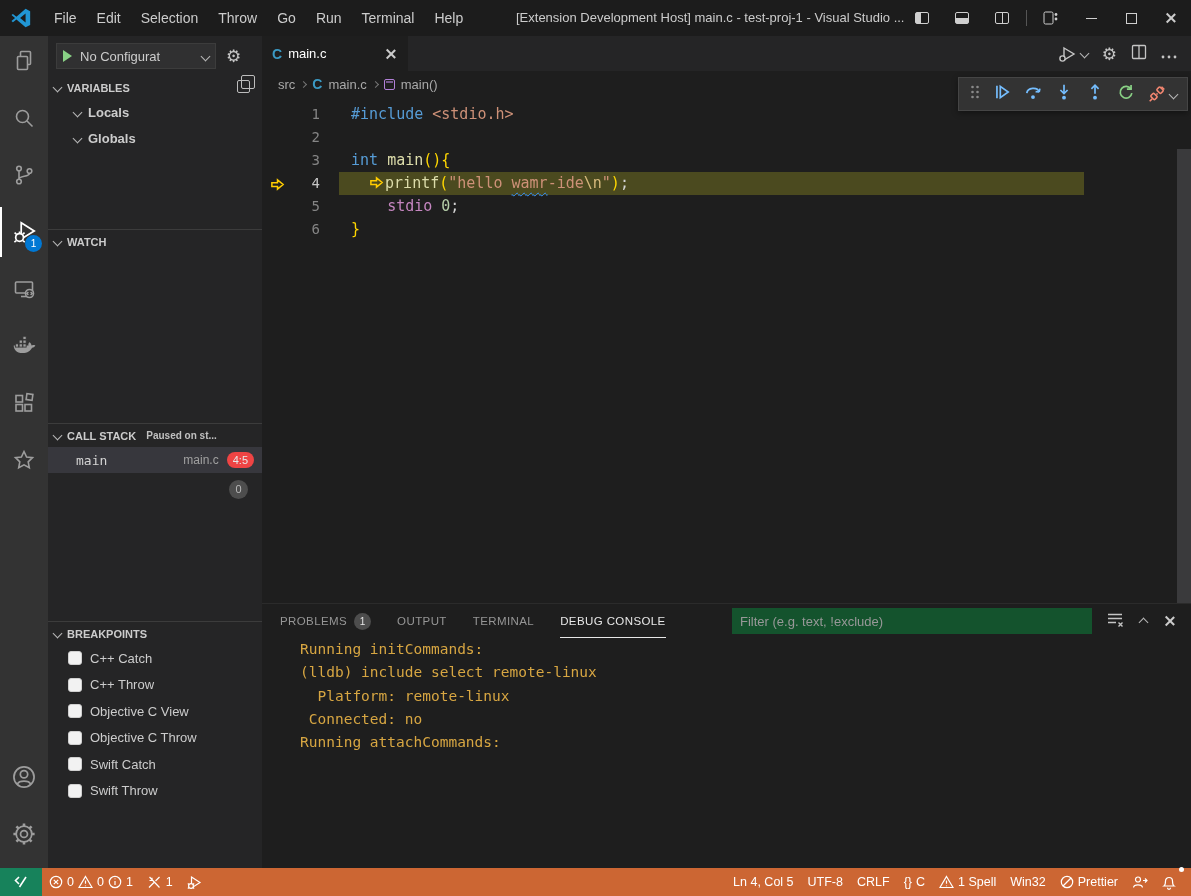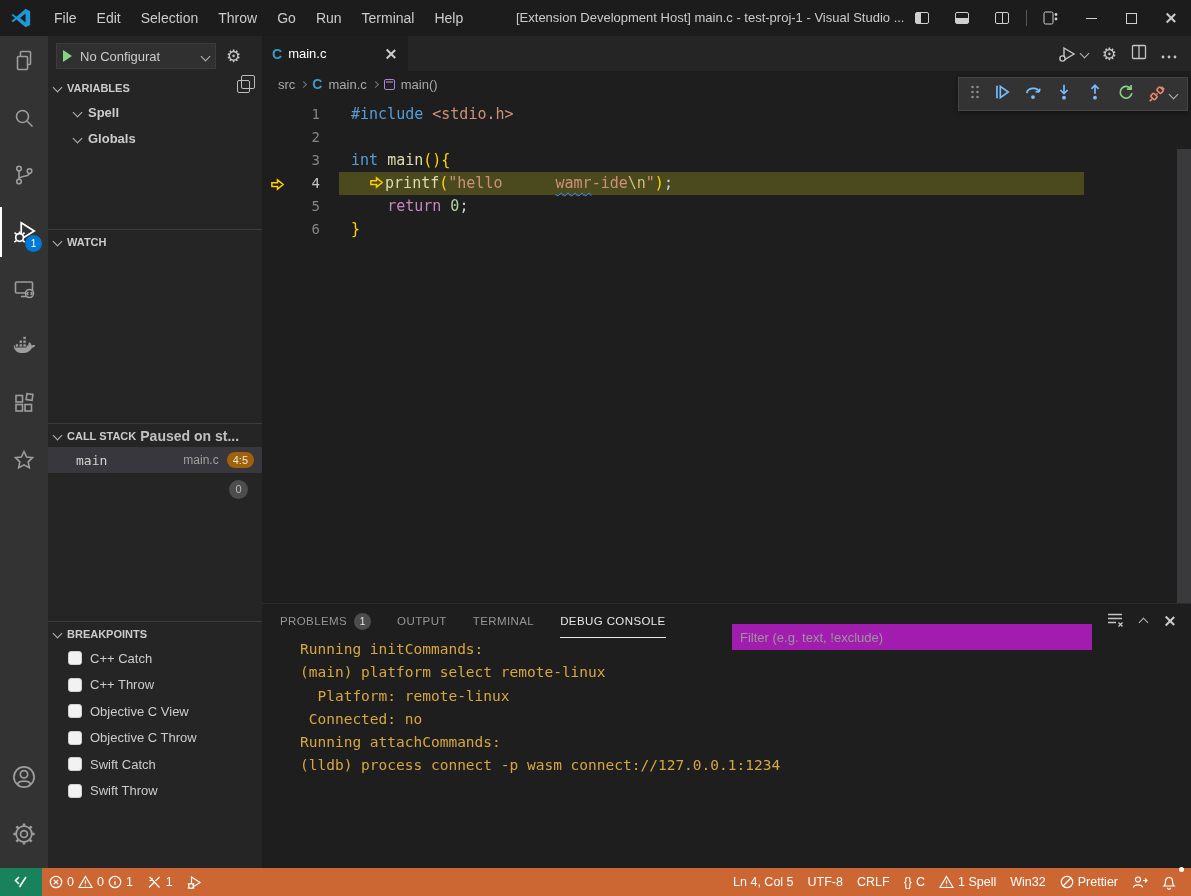--- a/index.html
+++ b/index.html
@@ -42,25 +42,25 @@
   .chev.down { transform:rotate(45deg); }
   .chev.right { transform:rotate(-45deg); }
   .gear-glyph { color:#c5c5c5; font-size:17px; font-family:"DejaVu Sans", sans-serif; }
   .section-header { height:23px; display:flex; align-items:center; padding-left:6px; font-size:11px; font-weight:bold; color:#cccccc; position:relative; }
   .section-header .chev { margin-right:6px; }
   .sb-row { height:26px; display:flex; align-items:center; padding-left:26px; color:#cccccc; }
   .sb-row .chev { margin-right:7px; }
   .sb-row.selected { background:#0a5dab; color:#ffffff; }
   .sb-row.selected .chev { border-color:#fff; }
   .divider { height:1px; background:#3c3c3c; }
-  #callstack-status { font-size:14px; font-weight:bold; color:#c0c0c0; margin-left:4px; }
+  #callstack-status { font-size:10px; font-weight:bold; color:#c0c0c0; margin-left:10px; }
   #frame-row { height:26px; background:#37373d; display:flex; align-items:center; padding:0 8px 0 28px; }
   #frame-fn { font-family:"DejaVu Sans Mono", monospace; font-size:13px; color:#d4d4d4; }
   #frame-file { margin-left:auto; color:#a0a0a0; font-size:12px; margin-right:8px; }
-  .badge-pill { background:#a16207; color:#e8e8e8; font-size:11px; border-radius:9px; padding:2px 6px; }
+  .badge-pill { background:#ef4444; color:#e8e8e8; font-size:11px; border-radius:9px; padding:2px 6px; }
   #session-badge { position:absolute; right:14px; top:56px; width:19px; height:19px; border-radius:50%;
     background:#4d4d4d; color:#b9b9b9; font-size:11px; text-align:center; line-height:19px; }
   .bp-row { height:26.5px; display:flex; align-items:center; padding-left:20px; }
   .bp-check { width:14px; height:14px; background:#f2f2f2; border:1px solid #cfcfcf; border-radius:3px; margin-right:8px; }
   .copy-icon { position:absolute; right:12px; top:4px; width:13px; height:13px; border:1.3px solid #bdbdbd; border-radius:2px; }
   .copy-icon::before { content:""; position:absolute; left:3px; top:-6px; width:12px; height:12px; border:1.3px solid #bdbdbd; border-radius:2px; }
 
   
   #editor { position:absolute; left:262px; top:36px; width:929px; height:567px; background:#1e1e1e; }
   #tabbar { height:35px; background:#252526; display:flex; }
@@ -80,34 +80,34 @@
   .code-line { height:23px; line-height:23px; position:relative; white-space:pre; }
   .code-line .ln { position:absolute; left:30px; width:28px; text-align:right; color:#858585; font-size:14px; }
   .code-line.current .ln { color:#c6c6c6; }
   .code-line .src { position:absolute; left:89px; }
   .code-line.current .hl { position:absolute; left:77px; top:0; width:745px; height:23px; background:#4b4a1f; }
   .cur-arrow { position:absolute; left:8px; top:4px; }
   .inline-arrow { display:inline-block; vertical-align:-2px; margin-right:1px; }
   .tok-kw  { color:#569cd6; } .tok-kw2 { color:#c586c0; } .tok-fn { color:#dcdcaa; }
   .tok-str { color:#ce9178; } .tok-esc { color:#d7ba7d; } .tok-num { color:#b5cea8; }
   .tok-brk { color:#ffd700; } .tok-pl  { color:#d4d4d4; }
-  .tok-sp  { text-decoration:underline wavy #3794ff 1px; text-underline-offset:4px; text-decoration-skip-ink:none;margin-left:44px; }
+  .tok-sp  { text-decoration:underline wavy #3794ff 1px; text-underline-offset:4px; text-decoration-skip-ink:none; }
   #debug-float-toolbar { position:absolute; left:696px; top:41px; width:230px; height:34px; background:#333333;
     border:1px solid #454545; box-shadow:0 2px 6px rgba(0,0,0,.4); display:flex; align-items:center; justify-content:space-around; padding:0 4px; z-index:5; }
   #editor-scrollbar { position:absolute; right:0; top:77px; bottom:0; width:14px; }
   #scroll-slider { position:absolute; left:0; top:36px; width:14px; height:460px; background:#3a3a3c; }
   .ruler-mark { position:absolute; top:122px; width:7px; height:18px; }
 
   
   #panel { position:absolute; left:262px; top:603px; width:929px; height:265px; background:#1e1e1e; border-top:1px solid #2b2b2b; }
   #panel-header { height:34px; display:flex; align-items:center; padding-left:18px; }
   .panel-tab { font-size:11.5px; letter-spacing:.4px; color:#969696; margin-right:26px; height:34px; line-height:34px; position:relative; display:flex; align-items:center; gap:7px; }
   .panel-tab.active { color:#e7e7e7; border-bottom:1px solid #e7e7e7; }
   .tab-badge { background:#4d4d4d; color:#e8e8e8; font-size:10px; width:17px; height:17px; border-radius:50%; text-align:center; line-height:17px; letter-spacing:0; }
-  #filter-input { position:absolute; left:470px; top:20px; width:360px; height:26px; background:#a21caf; border:none; color:#cccccc;
+  #filter-input { position:absolute; left:470px; top:4px; width:360px; height:26px; background:#14532d; border:none; color:#cccccc;
     font-size:13px; padding:0 8px; font-family:"Liberation Sans", sans-serif; }
   #filter-input::placeholder { color:#989898; }
   #panel-actions { position:absolute; right:14px; top:0; height:34px; display:flex; align-items:center; gap:16px; }
   #console { position:absolute; left:0; top:34px; right:0; bottom:0; font-family:"DejaVu Sans Mono", monospace; font-size:14.5px; }
   .console-line { white-space:pre; color:#d7a642; height:23.3px; line-height:23.3px; padding-left:38px; }
   #console-input { position:absolute; left:0; right:0; top:247px; border-top:1px solid #454545; height:18px; }
   .prompt-chev { position:absolute; left:16px; top:5px; width:8px; height:8px; border-right:2px solid #a9a9a9; border-bottom:2px solid #a9a9a9; transform:rotate(-45deg); }
 
   
   #statusbar { position:absolute; left:0; top:868px; width:1191px; height:28px; background:#cc6633; color:#ffffff;
@@ -251,21 +251,21 @@
   </div>
 
   <div class="section-header">
     <span class="chev down"></span>
     <span>VARIABLES</span>
     <span class="copy-icon"></span>
   </div>
   <div id="var-rows">
       <div class="sb-row">
         <span class="chev down"></span>
-        <span style="font-weight: bold;">Spell</span>
+        <span style="font-weight: bold;">Locals</span>
       </div>
       <div class="sb-row">
         <span class="chev down"></span>
         <span style="font-weight: bold;">Globals</span>
       </div>
     </div>
 
   <div style="height:78px"></div>
   <div class="divider"></div>
   <div class="section-header">
@@ -408,21 +408,21 @@
 
   <div id="code" style="padding-top: 6px;">
       <div class="code-line"><span class="ln">1</span><span class="src"><span class="tok-kw">#include</span><span class="tok-pl"> </span><span class="tok-str">&lt;stdio.h&gt;</span></span></div>
       <div class="code-line"><span class="ln">2</span><span class="src"></span></div>
       <div class="code-line"><span class="ln">3</span><span class="src"><span class="tok-kw">int</span><span class="tok-pl"> </span><span class="tok-fn">main</span><span class="tok-brk">(){</span></span></div>
       <div class="code-line current"><div class="hl"></div><span class="cur-arrow"><svg width="15" height="15" viewBox="0 0 16 16">
             <path d="M2 6 h6 V3 l6 5 -6 5 V10 H2 Z" fill="none" stroke="#ffcc00" stroke-width="1.6"></path>
           </svg></span><span class="ln">4</span><span class="src">  <span class="inline-arrow"><svg width="15" height="15" viewBox="0 0 16 16">
               <path d="M2 6 h6 V3 l6 5 -6 5 V10 H2 Z" fill="none" stroke="#ffcc00" stroke-width="1.6"></path>
             </svg></span><span class="tok-fn">printf</span><span class="tok-brk">(</span><span class="tok-str">"hello </span><span class="tok-str tok-sp">wamr</span><span class="tok-str">-ide</span><span class="tok-esc">\n</span><span class="tok-str">"</span><span class="tok-brk">)</span><span class="tok-pl">;</span></span></div>
-      <div class="code-line"><span class="ln">5</span><span class="src"><span class="tok-pl">    </span><span class="tok-kw2">return</span><span class="tok-pl"> </span><span class="tok-num">0</span><span class="tok-pl">;</span></span></div>
+      <div class="code-line"><span class="ln">5</span><span class="src"><span class="tok-pl">    </span><span class="tok-kw2">stdio</span><span class="tok-pl"> </span><span class="tok-num">0</span><span class="tok-pl">;</span></span></div>
       <div class="code-line"><span class="ln">6</span><span class="src"><span class="tok-brk">}</span></span></div>
     </div>
 
   <div id="editor-scrollbar">
     <div class="ruler-mark" style="left:0;background:#6c6c3c"></div>
     <div class="ruler-mark" style="left:7px;background:#4c7bbf"></div>
     <div id="scroll-slider"></div>
   </div>
 </div>
 
@@ -449,25 +449,24 @@
             <path d="M1 2.5 h14 M1 6.5 h14 M1 10.5 h8"></path>
             <path d="M11.5 10.5 l4 4 M15.5 10.5 l-4 4"></path>
           </svg></span>
       <span class="chev" style="transform:rotate(-135deg);margin-top:3px"></span>
       <span class="x-icon" style="margin:0"></span>
     </div>
   </div>
   <div id="console">
     <div id="console-lines">
         <div class="console-line">Running initCommands:</div>
-        <div class="console-line">(main) platform select remote-linux</div>
+        <div class="console-line">(lldb) include select remote-linux</div>
         <div class="console-line">  Platform: remote-linux</div>
         <div class="console-line"> Connected: no</div>
         <div class="console-line">Running attachCommands:</div>
-        <div class="console-line">(lldb) process connect -p wasm connect://127.0.0.1:1234</div>
       </div>
     <div id="console-input">
       <span class="prompt-chev"></span>
     </div>
   </div>
 </div>
 
 <div id="statusbar">
   <div id="remote-indicator">
     <svg width="16" height="14" viewBox="0 0 16 14" stroke="#fff" stroke-width="1.6" fill="none">

